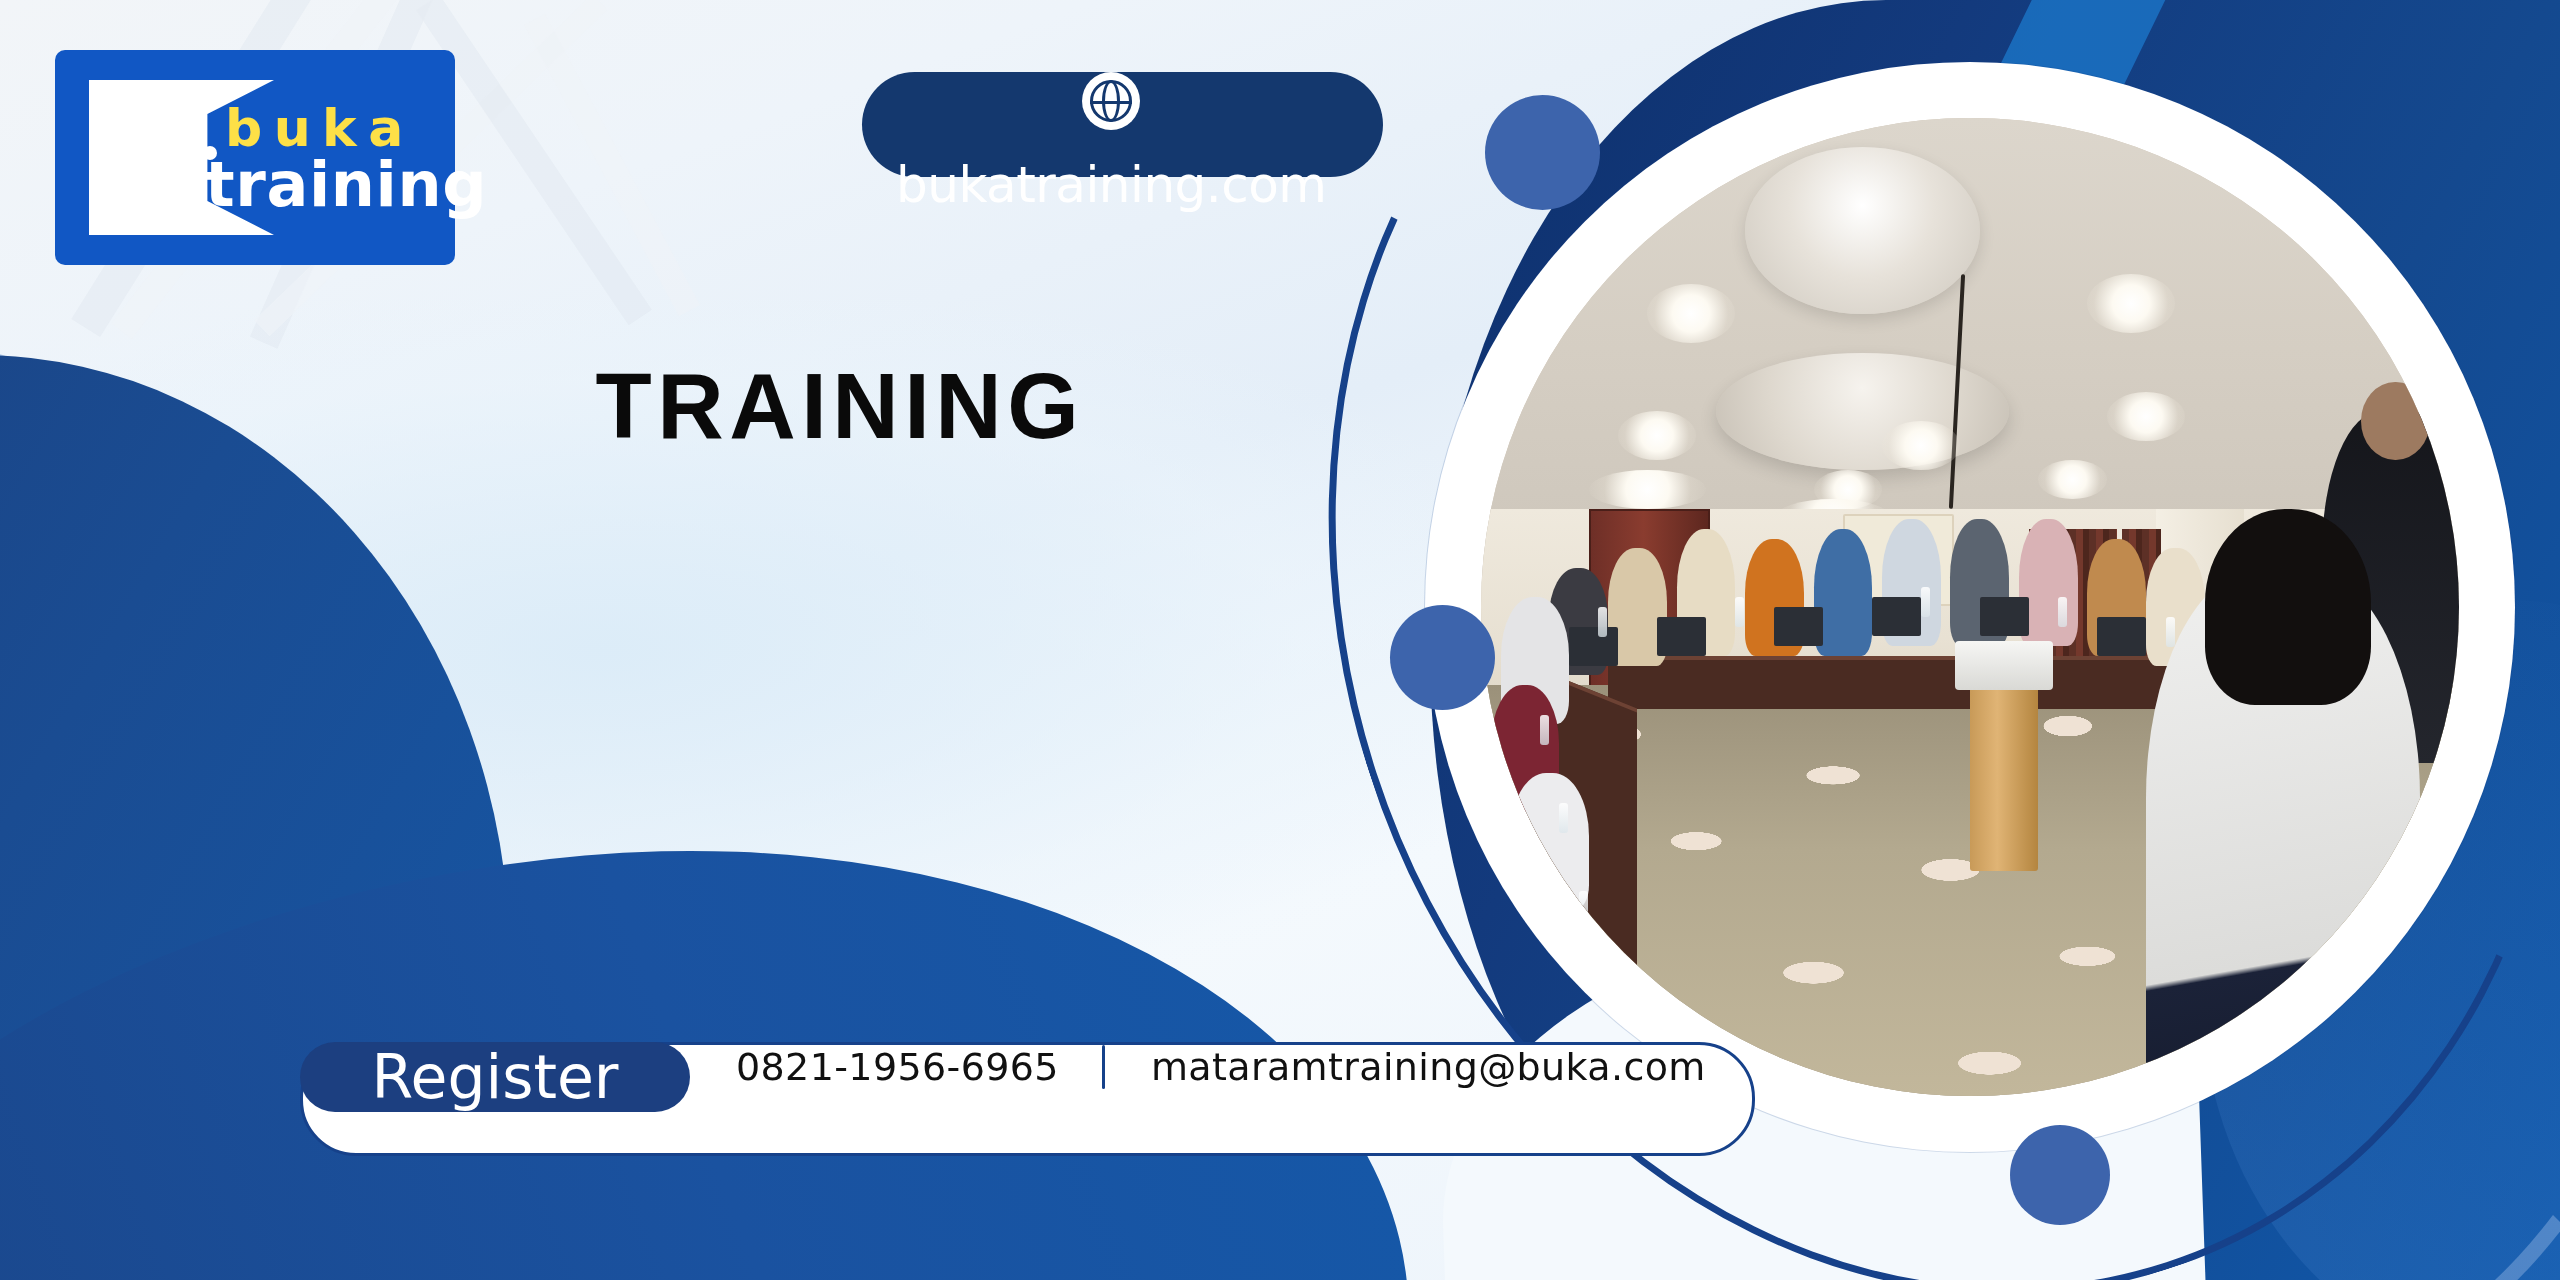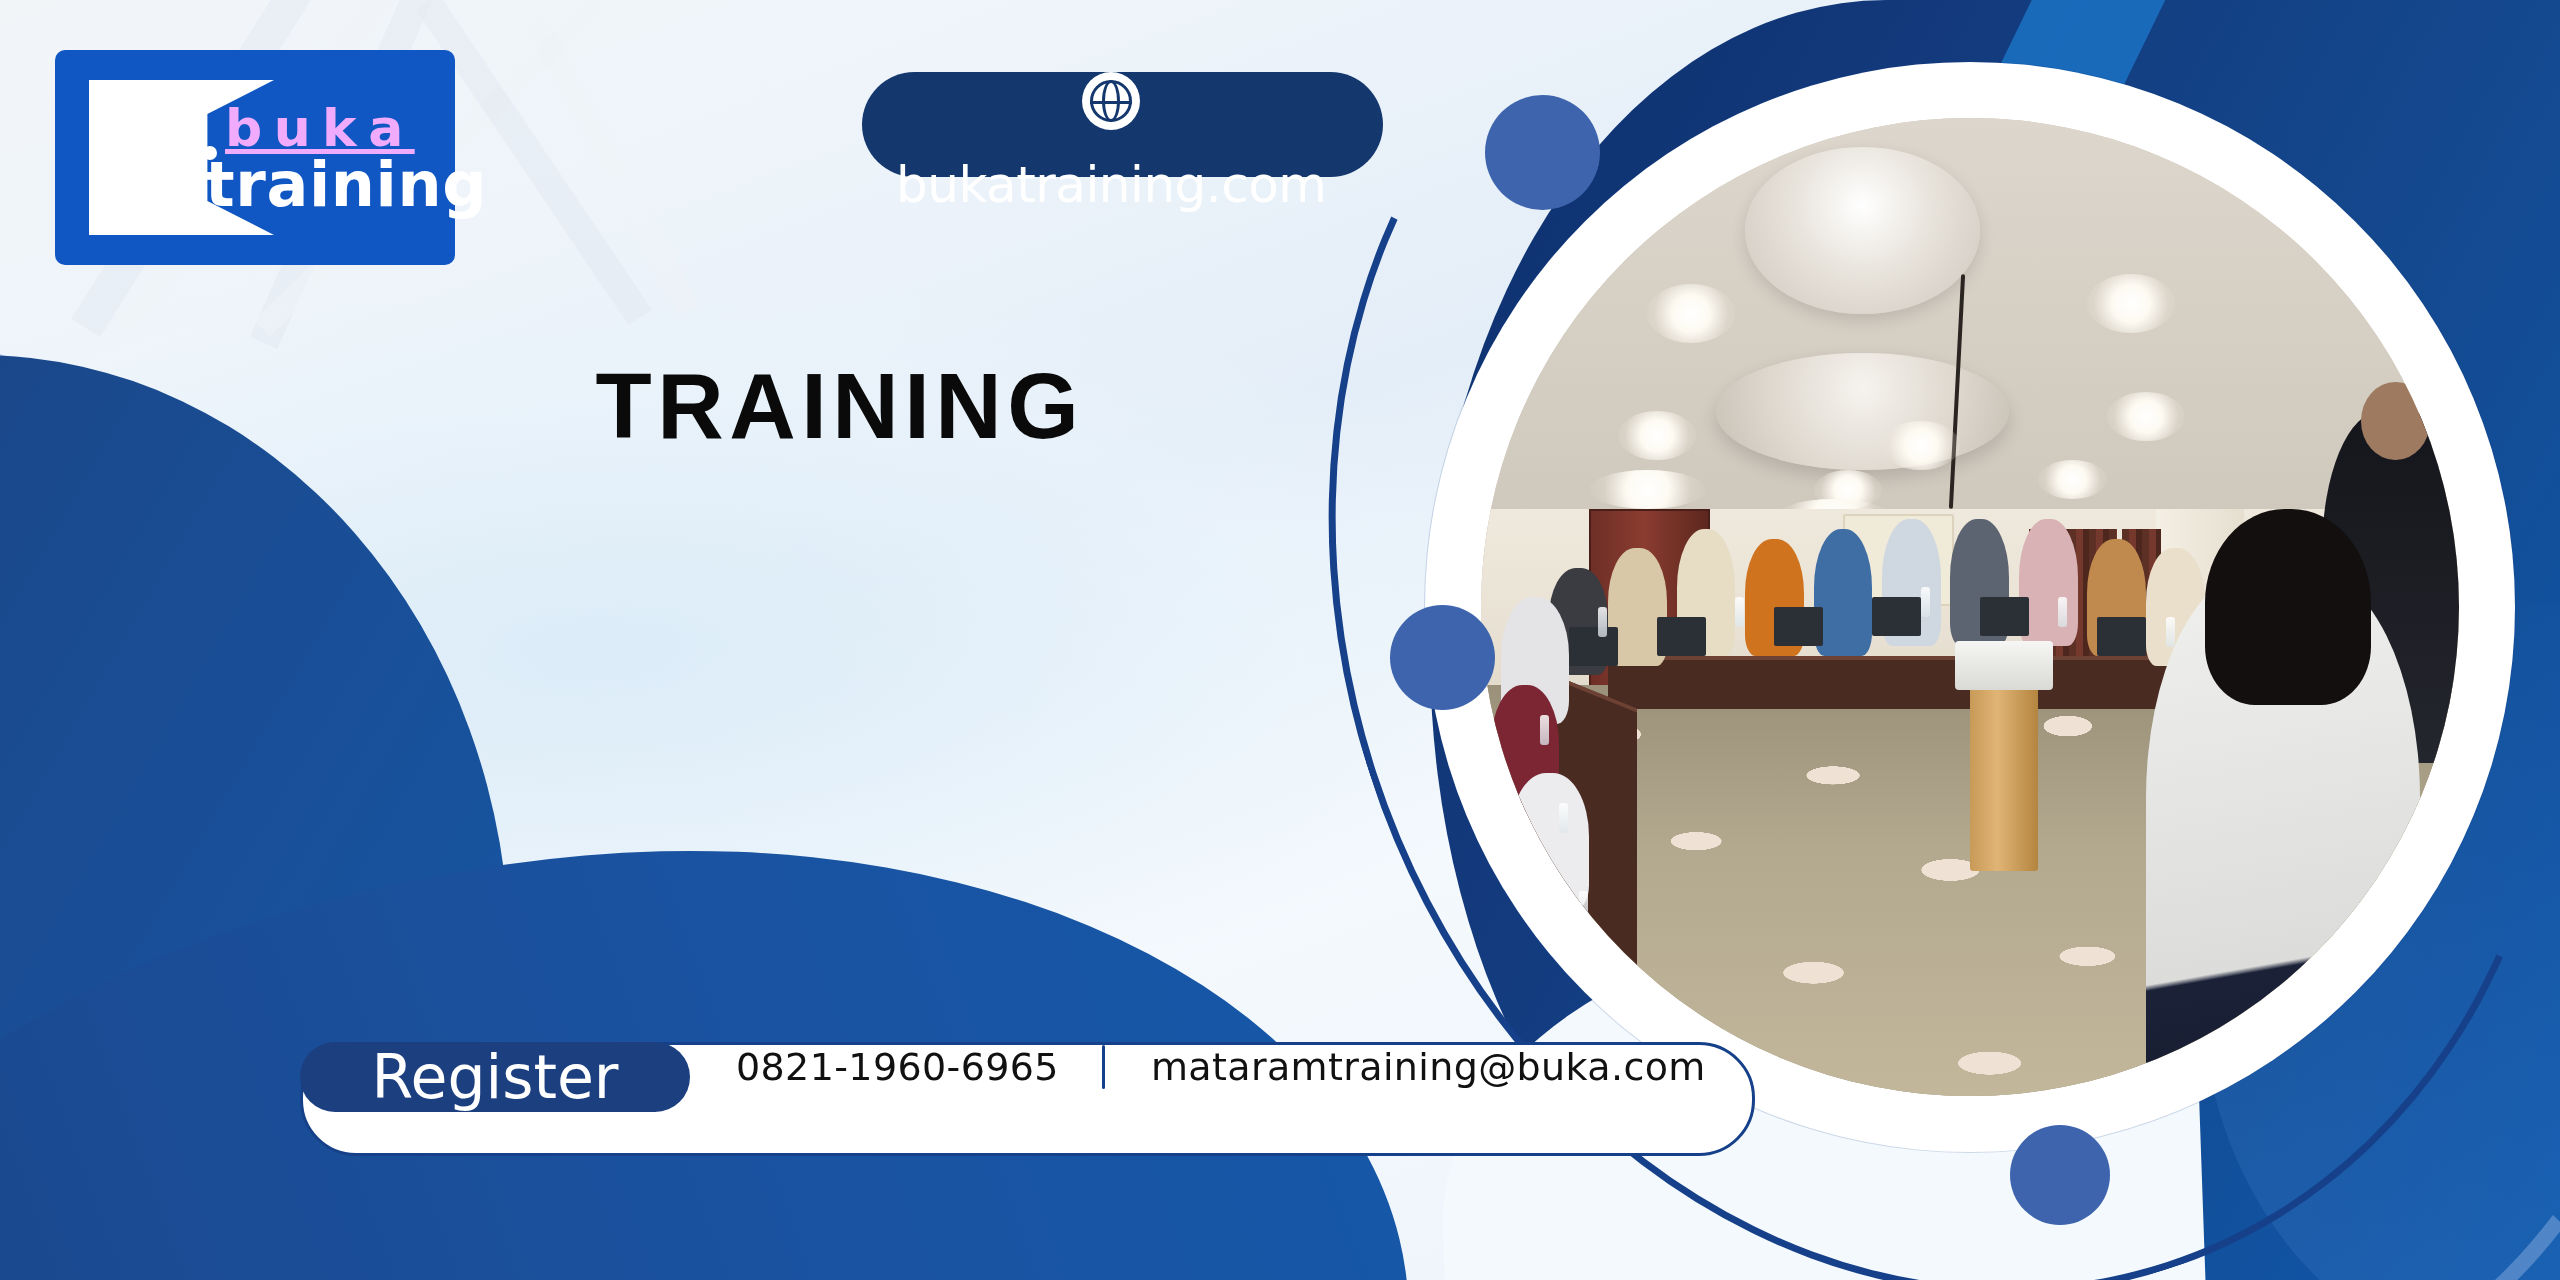--- a/index.html
+++ b/index.html
@@ -122,22 +122,22 @@
   .dot-a{left:1485px;top:95px;width:115px;height:115px;}
   .dot-b{left:1390px;top:605px;width:105px;height:105px;}
   .dot-c{left:2010px;top:1125px;width:100px;height:100px;}
 
   
   .logo{position:absolute;left:55px;top:50px;width:400px;height:215px;
         background:#1157c4;border-radius:10px;}
   .logo-door-inner{position:absolute;left:34px;top:30px;width:185px;height:155px;
         background:#ffffff;
         clip-path:polygon(0% 0%, 100% 0%, 64% 22%, 64% 78%, 100% 100%, 0% 100%);}
-  .logo-buka{position:absolute;left:170px;top:52px;color:#f0abfc;font-size:52px;font-weight:700;
-             letter-spacing:.22em;line-height:1;font-family:"DejaVu Sans",sans-serif;text-decoration:underline;}
+  .logo-buka{position:absolute;left:170px;top:52px;color:#fde047;font-size:52px;font-weight:700;
+             letter-spacing:.22em;line-height:1;font-family:"DejaVu Sans",sans-serif;}
   .logo-dot{position:absolute;left:148px;top:96px;width:14px;height:14px;border-radius:50%;background:#ffffff;}
   .logo-train{position:absolute;left:150px;top:104px;color:#ffffff;font-size:62px;font-weight:700;
               letter-spacing:.01em;line-height:1;font-family:"DejaVu Sans",sans-serif;}
 
   
   .web-pill{position:absolute;left:862px;top:72px;height:105px;display:flex;align-items:center;
             gap:26px;padding:0 56px 0 34px;border-radius:56px;background:#14386e;flex-direction:column;}
   .globe{width:58px;height:58px;border-radius:50%;background:#ffffff;position:relative;flex:none;}
   .globe::before,.globe::after{content:"";position:absolute;border:3px solid #14386e;border-radius:50%;}
   .globe::before{left:8px;top:8px;right:8px;bottom:8px;}
@@ -290,17 +290,17 @@
       </span>
     <span class="web-url">bukatraining.com</span>
   </div>
 
   <div class="headline">
     <div class="h-training">TRAINING</div>
   </div>
 
   <div class="reg-bar">
     <div class="reg-btn">Register</div>
-    <div class="reg-seg divider">0821-1960-6965</div>
+    <div class="reg-seg divider">0821-1956-6965</div>
     <div class="reg-seg">mataramtraining@buka.com</div>
   </div>
 
 </div>
 
 </body></html>

